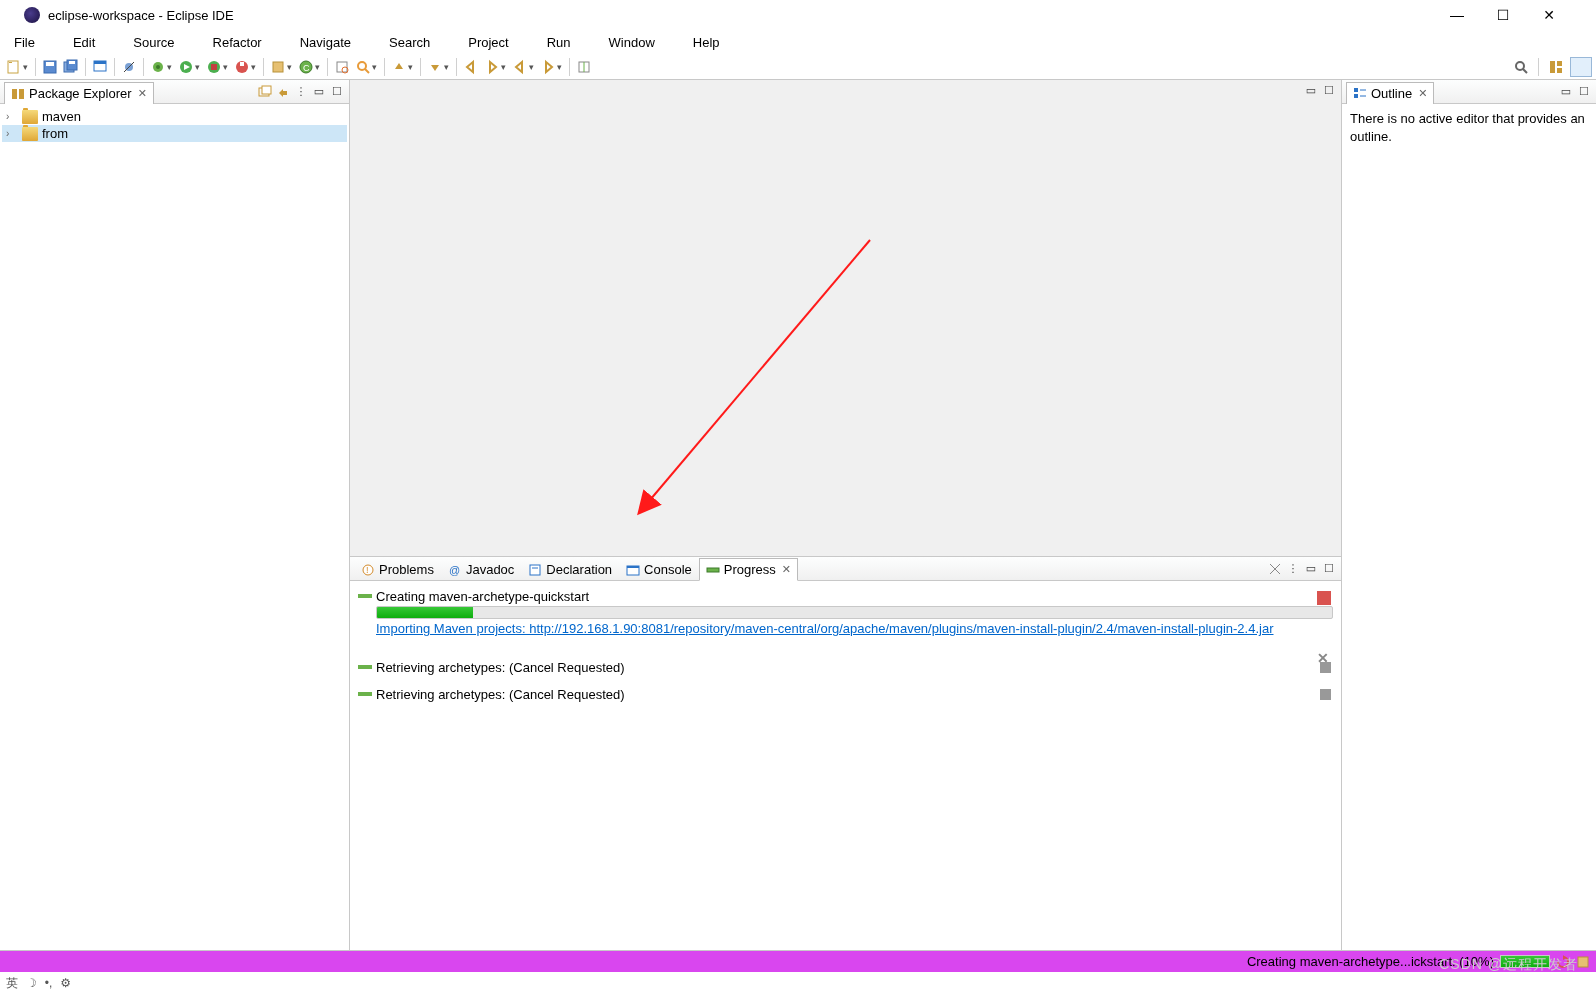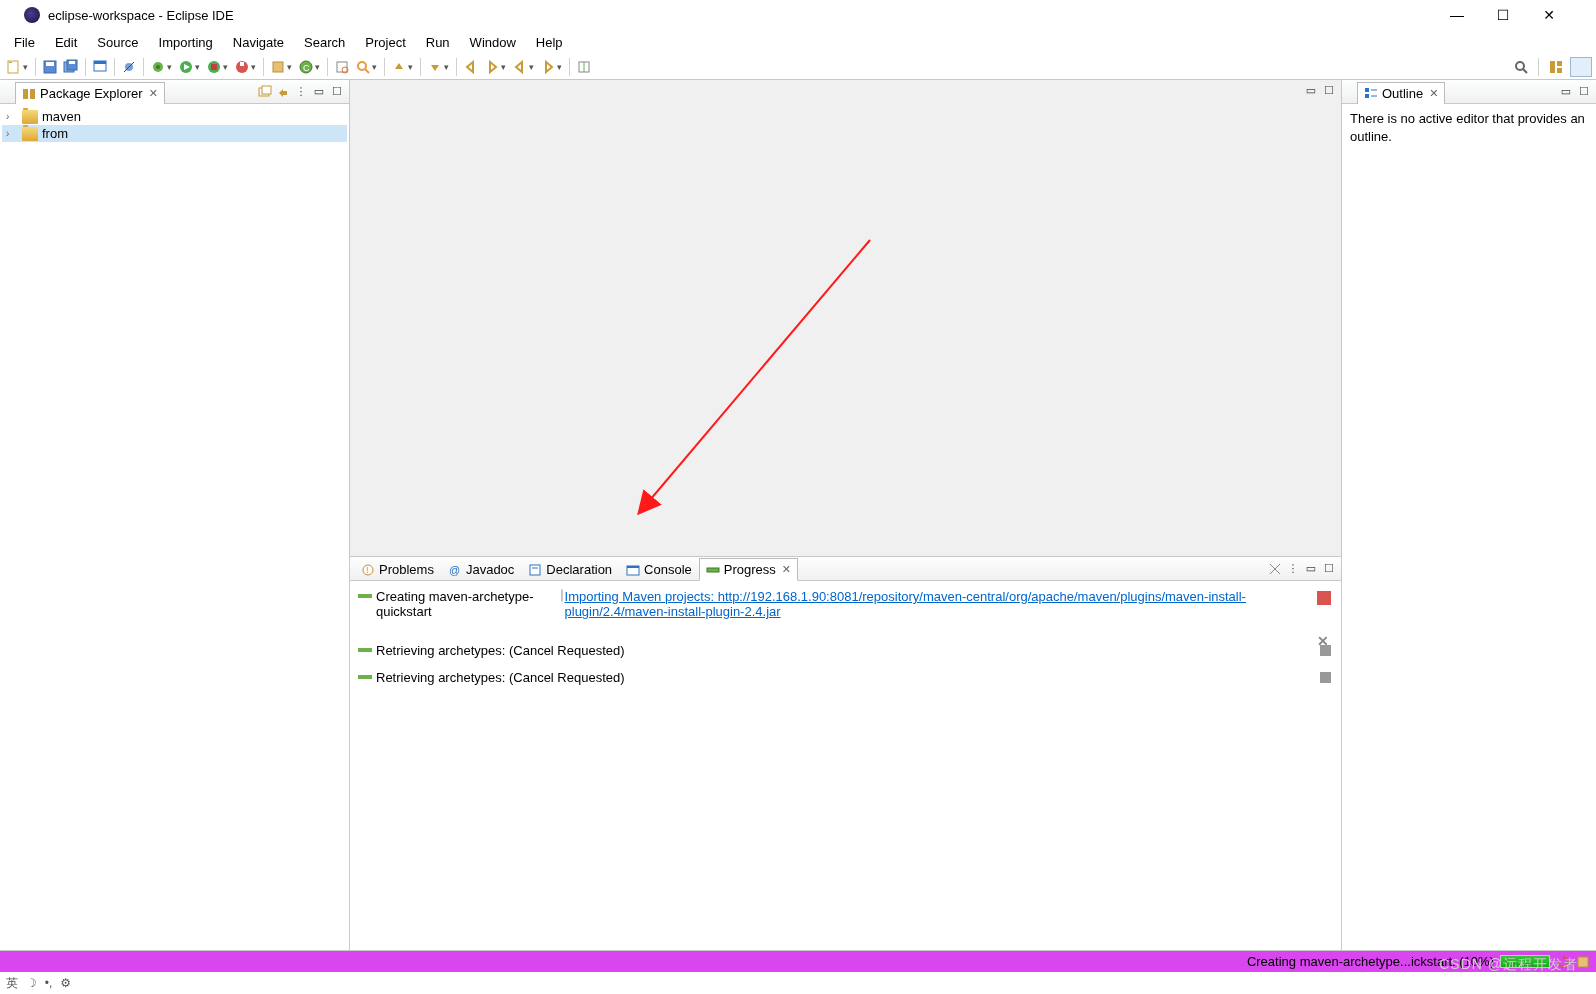--- a/index.html
+++ b/index.html
@@ -6,39 +6,39 @@
 body { width: 1596px; height: 994px; background: #fff; overflow: hidden; font-size: 13px; position: relative; }
 
 
 .titlebar { height: 30px; display: flex; align-items: center; padding: 0 24px; }
 .titlebar .app-icon { width: 16px; height: 16px; border-radius: 50%; background: radial-gradient(circle at 40% 40%, #4a3c8c, #1a1040); margin-right: 8px; }
 .titlebar .title { flex: 1; color: #000; }
 .titlebar .win-btns { display: flex; }
 .titlebar .win-btn { width: 46px; height: 30px; display: flex; align-items: center; justify-content: center; font-size: 14px; color: #000; }
 
 
-.menubar { height: 24px; display: flex; align-items: center; padding: 0 4px; gap: 0; }
+.menubar { height: 24px; display: flex; align-items: center; padding: 0 4px; gap: 18px; }
 .menubar .menu-item { padding: 3px 10px; cursor: default; }
 
 
 .toolbar { height: 26px; display: flex; align-items: center; padding: 0 4px; border-bottom: 1px solid #c8c8c8; gap: 1px; }
 .tb-btn { width: 20px; height: 20px; display: flex; align-items: center; justify-content: center; }
 .tb-sep { width: 1px; height: 18px; background: #d0d0d0; margin: 0 3px; }
 .tb-drop { font-size: 9px; color: #555; margin-left: -2px; width: 8px; }
 .toolbar-right { margin-left: auto; display: flex; align-items: center; gap: 4px; }
 
 
 .main { display: flex; height: calc(100% - 30px - 24px - 26px - 22px - 22px); }
 .left-col { width: 350px; border-right: 1px solid #c8c8c8; display: flex; flex-direction: column; }
 .center-col { flex: 1; display: flex; flex-direction: column; }
 .right-col { width: 255px; border-left: 1px solid #c8c8c8; display: flex; flex-direction: column; }
 
 
 .view-header { height: 24px; background: linear-gradient(#fdfefe, #f0f0f0); border-bottom: 1px solid #c8c8c8; display: flex; align-items: center; padding: 0 4px; }
-.view-tab { display: flex; align-items: center; gap: 4px; padding: 3px 6px; background: #fff; border: 1px solid #bbb; border-bottom: none; position: relative; top: 1px; margin-left: 11px; }
+.view-tab { display: flex; align-items: center; gap: 4px; padding: 3px 6px; background: #fff; border: 1px solid #bbb; border-bottom: none; position: relative; top: 1px; }
 .view-tab .tab-icon { width: 14px; height: 14px; }
 .view-tab .tab-close { font-size: 11px; color: #666; margin-left: 2px; }
 .view-header-btns { margin-left: auto; display: flex; gap: 2px; align-items: center; }
 .view-header-btn { width: 16px; height: 16px; display: flex; align-items: center; justify-content: center; font-size: 11px; color: #444; }
 
 
 .tree { padding: 4px 2px; }
 .tree-item { display: flex; align-items: center; gap: 4px; padding: 1px 4px; }
 .tree-exp { width: 12px; font-size: 10px; color: #666; cursor: default; }
 .tree-icon { width: 16px; height: 14px; }
@@ -57,21 +57,21 @@
 
 .bottom-panel { border-top: 1px solid #c8c8c8; background: #fff; display: flex; flex-direction: column; }
 .tab-strip { height: 24px; background: linear-gradient(#fdfefe, #f0f0f0); border-bottom: 1px solid #c8c8c8; display: flex; align-items: center; padding: 0 4px; }
 .panel-tab { display: flex; align-items: center; gap: 4px; padding: 3px 6px; border: 1px solid transparent; position: relative; top: 1px; cursor: default; }
 .panel-tab.active { background:#fff; border: 1px solid #bbb; border-bottom: 1px solid #fff; }
 .panel-tab .ptab-close { font-size: 11px; color: #666; margin-left: 2px; }
 .panel-body { flex: 1; overflow-y: auto; padding: 4px 0; }
 .prog-item { padding: 4px 8px 8px 8px; position: relative; }
 .prog-row { display: flex; align-items: flex-start; gap: 4px; }
 .prog-icon { width: 14px; text-align: center; margin-top: 2px; }
-.prog-content { flex: 1; display: flex; gap: 2px; }
+.prog-content { flex: 1; display: flex; flex-direction: column; gap: 2px; }
 .prog-title { color: #000; }
 .prog-bar { height: 13px; background: #e8e8e8; border: 1px solid #c8c8c8; border-radius: 2px; overflow: hidden; }
 .prog-fill { height: 100%; background: linear-gradient(#37c837, #0eae0e); }
 .prog-link { color: #0066cc; text-decoration: underline; cursor: default; }
 .prog-action { position: absolute; right: 10px; top: 6px; width: 14px; height: 14px; }
 .stop-btn { background:#d9534f; }
 .close-btn { color:#888; font-size: 14px; font-weight: bold; }
 .grey-sq { background:#999; width:11px; height:11px; }
 
 
@@ -102,21 +102,21 @@
     <div class="win-btn">—</div>
     <div class="win-btn">☐</div>
     <div class="win-btn">✕</div>
   </div>
 </div>
 
 <div class="menubar">
   <div class="menu-item">File</div>
   <div class="menu-item">Edit</div>
   <div class="menu-item">Source</div>
-  <div class="menu-item">Importing</div>
+  <div class="menu-item">Refactor</div>
   <div class="menu-item">Navigate</div>
   <div class="menu-item">Search</div>
   <div class="menu-item">Project</div>
   <div class="menu-item">Run</div>
   <div class="menu-item">Window</div>
   <div class="menu-item">Help</div>
 </div>
 
 <div class="toolbar">
   <div class="tb-btn">

